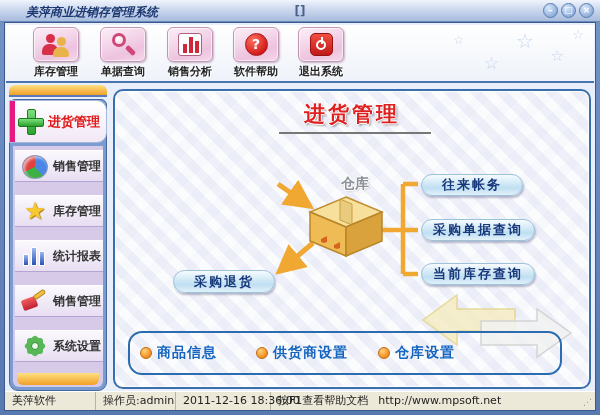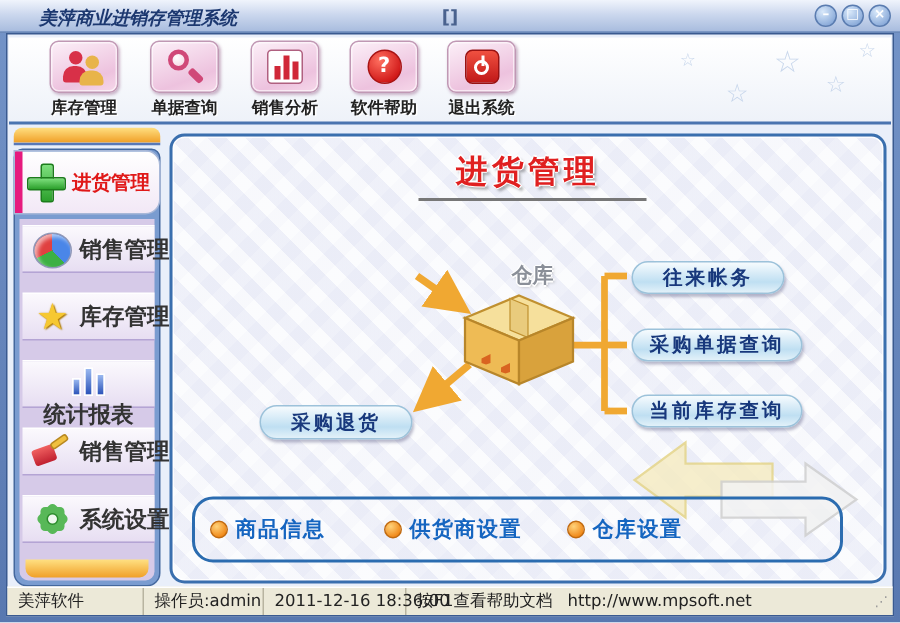--- a/index.html
+++ b/index.html
@@ -58,21 +58,21 @@
     border:1px solid #44689e; border-radius:6px 6px 9px 9px; }
   .sb-inner { position:absolute; left:3px; right:3px; top:46px; bottom:3px; background:#d6cae8; border-radius:0 0 6px 6px; }
   .sb-active { position:absolute; left:0; top:15px; width:98px; height:43px; z-index:3;
     background:linear-gradient(#ffffff,#f2e8f6); border:1px solid #a8b8d8; border-radius:0 10px 10px 0;
     display:flex; align-items:center; cursor:pointer; }
   .sb-active .bar { position:absolute; left:0; top:0; bottom:0; width:5px; background:#e61a7e; }
   .sb-active .lbl { margin-left:38px; font-size:13px; font-weight:bold; color:#e01818; white-space:nowrap; }
   .sb-item { position:absolute; left:2px; width:88px; height:32px; cursor:pointer;
     background:linear-gradient(#fbf9fd,#e7def2); border-top:1px solid #fff; border-bottom:1px solid #b4a4d4;
     display:flex; align-items:center; }
-  .sb-item .lbl { font-size:15px; font-weight:bold; color:#333; white-space:nowrap; }
+  .sb-item .lbl { font-size:12px; font-weight:bold; color:#333; white-space:nowrap; }
   .sb-orange-bottom { position:absolute; left:4px; right:4px; bottom:2px; height:12px; border-radius:0 0 6px 6px;
     background:linear-gradient(#ffe082,#f0a028); }
 
   
   .ic-plus { position:absolute; left:8px; width:26px; height:26px; top:8px; }
   .ic-plus i { position:absolute; background:linear-gradient(#7ee07e,#2ca02c); border:1px solid #1c7c1c; border-radius:2px; display:block; }
   .ic-plus .v { left:9px; top:0; width:9px; height:26px; }
   .ic-plus .h { left:0; top:9px; width:26px; height:9px; }
   .sb-ic { position:relative; width:26px; height:26px; margin:0 5px 0 7px; flex:0 0 26px; }
   .ic-pie { width:24px; height:24px; border-radius:50%; margin-top:1px;
@@ -211,21 +211,21 @@
       <div class="sb-panel">
         <div class="sb-inner">
           <div class="sb-item" style="top:4px;">
             <span class="sb-ic ic-pie"></span>
             <span class="lbl">销售管理</span>
           </div>
           <div class="sb-item" style="top:49px;">
             <span class="sb-ic ic-star"></span>
             <span class="lbl">库存管理</span>
           </div>
-          <div class="sb-item" style="top:94px;flex-direction:column;">
+          <div class="sb-item" style="top:94px;">
             <span class="sb-ic ic-bars">
                 <i class="c1"></i>
                 <i class="c2"></i>
                 <i class="c3"></i>
               </span>
             <span class="lbl">统计报表</span>
           </div>
           <div class="sb-item" style="top:139px;">
             <span class="sb-ic ic-brush">
                 <span class="blade"></span>

